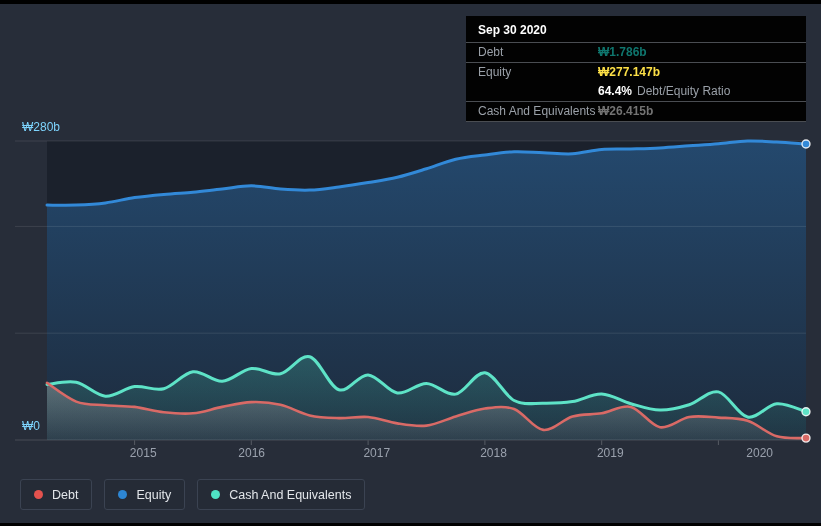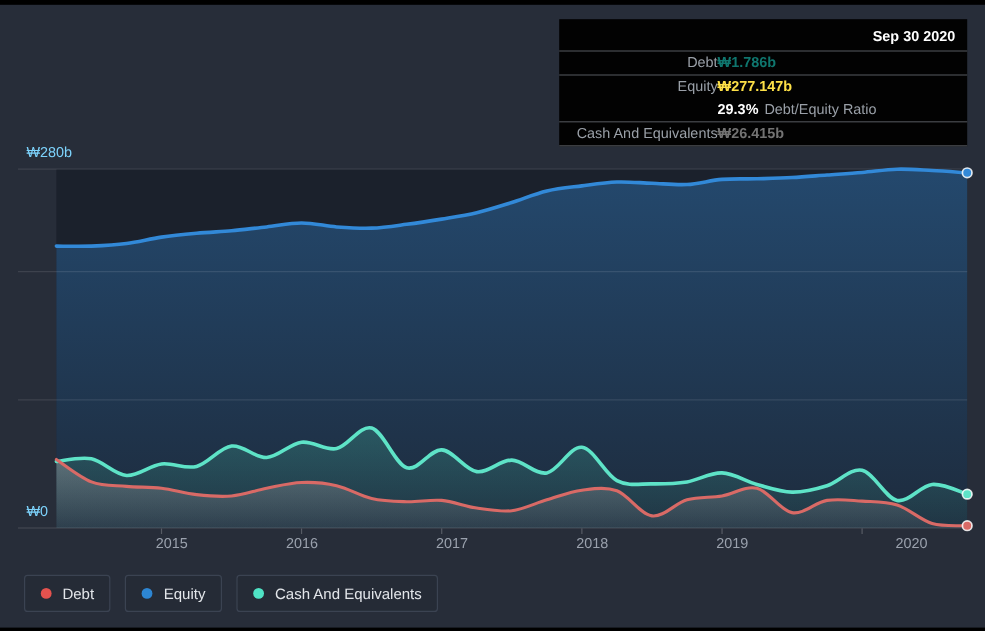--- a/index.html
+++ b/index.html
@@ -9,21 +9,21 @@
   .edge-bar.top{top:0;height:4px;}
   .edge-bar.bottom{bottom:0;height:3px;}
   #chart-svg{position:absolute;left:0;top:0;z-index:1;}
   .ylabel{position:absolute;left:22px;font-size:12px;color:#7dd3fc;z-index:2;}
   .ylabel.top{top:120px;}
   .ylabel.zero{top:419px;}
   #xlabels .x-tick{position:absolute;top:446px;width:44px;text-align:right;
        font-size:12px;color:#9aa1ad;z-index:2;}
   
   .tooltip{position:absolute;left:466px;top:16px;width:340px;background:#020202;
-       z-index:6;box-sizing:border-box;font-size:12px;color:#9aa0a8;text-align:right;}
+       z-index:6;box-sizing:border-box;font-size:12px;color:#9aa0a8;}
   .tt-row{display:flex;align-items:center;box-sizing:border-box;
        padding:0 10px 0 12px;min-height:19px;line-height:19px;}
   .tt-row .lbl{width:120px;flex:0 0 120px;}
   .tt-row .val{font-weight:bold;}
   .tt-header{font-weight:bold;color:#fff;padding:7px 10px 5px 12px;line-height:14px;
        border-bottom:1px solid #4a4d52;}
   .tt-sep{border-bottom:1px solid #4a4d52;}
   .tt-ratio .pct{font-weight:bold;color:#fff;margin-right:5px;}
   
   .legend{position:absolute;left:20px;top:479px;display:flex;gap:12px;z-index:5;}
@@ -90,21 +90,21 @@
   <div class="tt-row tt-sep">
     <span class="lbl">Debt</span>
     <span class="val" style="color: #0f766e;">₩1.786b</span>
   </div>
   <div class="tt-row">
     <span class="lbl">Equity</span>
     <span class="val" style="color: #fde047;">₩277.147b</span>
   </div>
   <div class="tt-row tt-sep tt-ratio">
     <span class="lbl"></span>
-    <span><span class="pct">29.3%</span><span>Debt/Equity Ratio</span></span>
+    <span><span class="pct">64.4%</span><span>Debt/Equity Ratio</span></span>
   </div>
   <div class="tt-row tt-sep">
     <span class="lbl">Cash And Equivalents</span>
     <span class="val" style="color: #737373;">₩26.415b</span>
   </div>
 </div>
 
 <div class="legend">
   <div class="legend-item">
     <span class="legend-dot" style="background-color: rgb(228, 82, 78);"></span>

